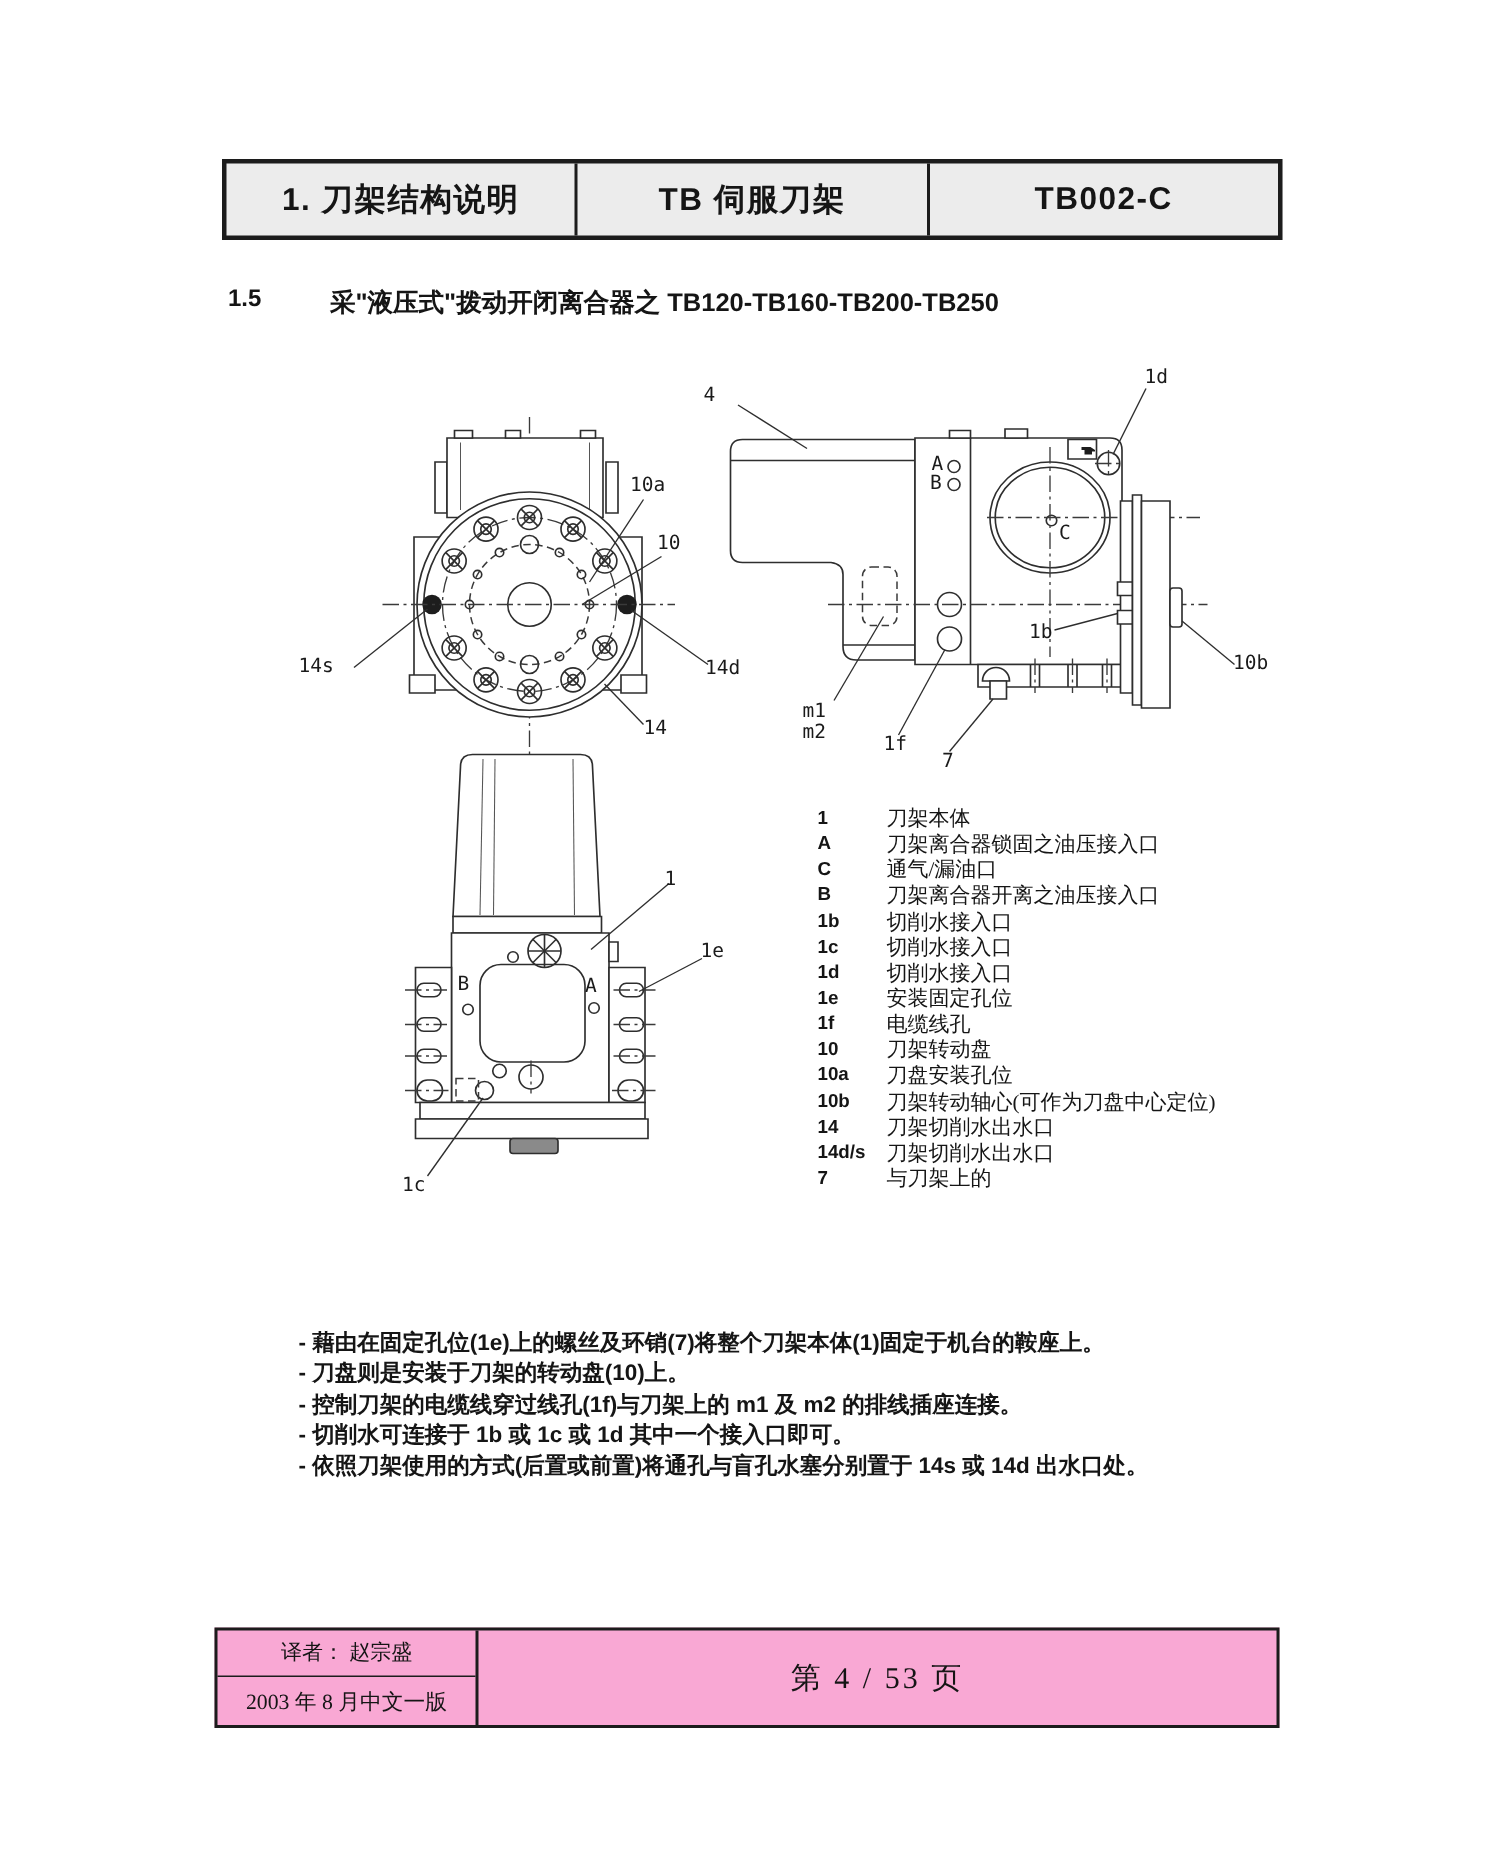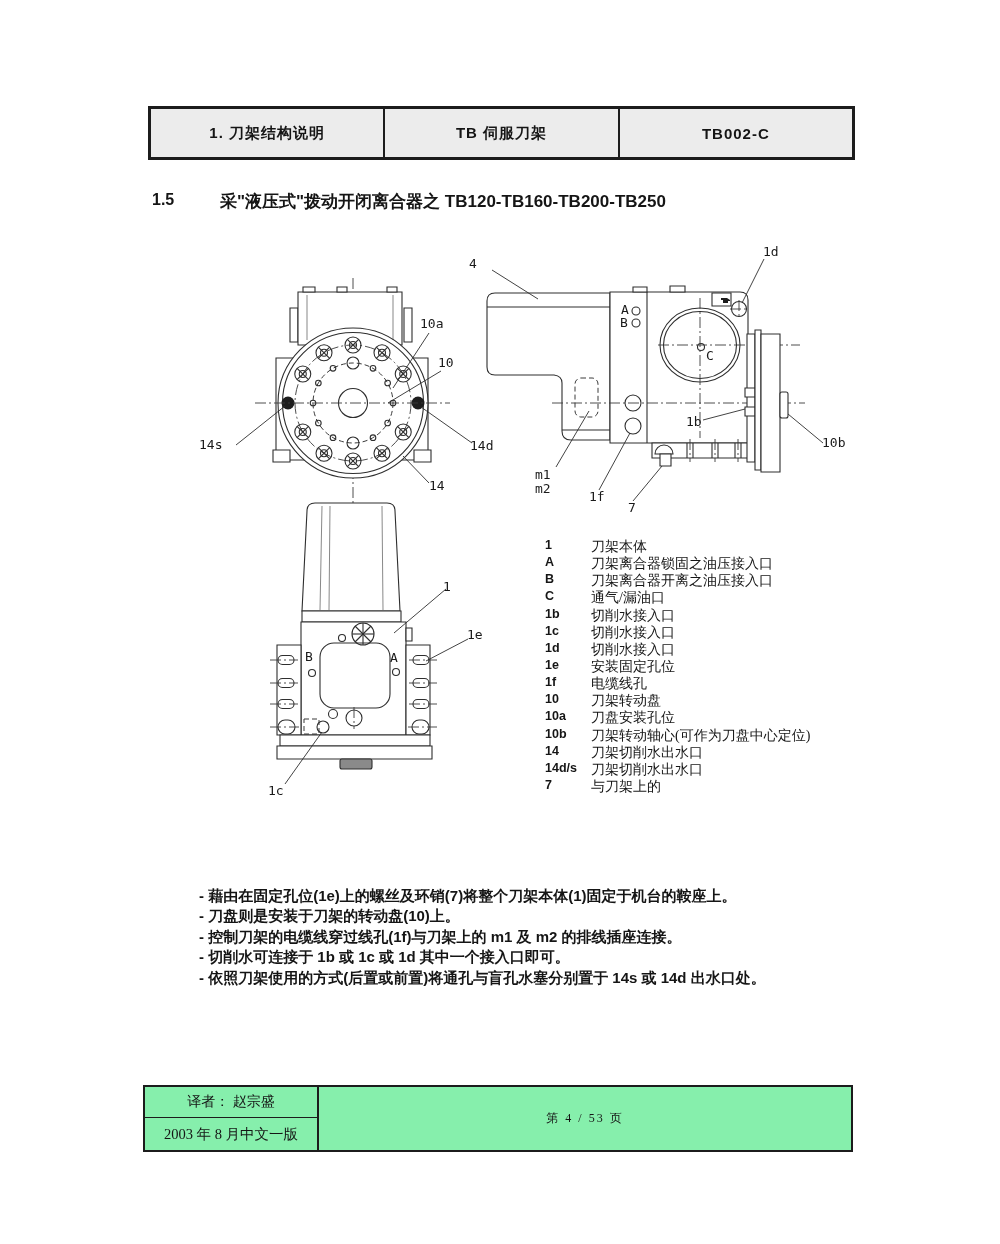--- a/index.html
+++ b/index.html
@@ -2,21 +2,21 @@
 <html><head>
 <meta charset="utf-8">
 <style>
   html,body{margin:0;padding:0;background:#9a9a9a;}
   .page{position:relative;width:1000px;height:1244px;background:#ffffff;margin:0 auto;
         font-family:"Liberation Serif",serif;color:#151515;overflow:hidden;}
   
   .hdr-table{position:absolute;left:148px;top:106px;width:707px;height:54px;
              display:flex;border:3px solid #1c1c1c;background:#ececec;box-sizing:border-box;}
   .hdr-cell{flex:1;display:flex;align-items:center;justify-content:center;
-            font-family:"Liberation Sans",sans-serif;font-weight:bold;font-size:15px;letter-spacing:1px;}
+            font-family:"Liberation Sans",sans-serif;font-weight:bold;font-size:21px;letter-spacing:1px;}
   .hdr-cell + .hdr-cell{border-left:2px solid #1c1c1c;}
   
   .section-heading{position:absolute;left:152px;top:190px;width:700px;
                    font-family:"Liberation Sans",sans-serif;font-weight:bold;font-size:17px;}
   .section-heading .num{position:absolute;left:0;top:1px;font-size:16px;}
   .section-heading .ttl{position:absolute;left:68px;top:0;white-space:nowrap;}
   
   svg.diagram{position:absolute;left:0;top:0;}
   svg.diagram *{vector-effect:non-scaling-stroke;}
   .st{stroke:#2e2e2e;stroke-width:1.1;fill:none;}
@@ -34,28 +34,28 @@
   .legend-row{height:17.15px;line-height:17.15px;white-space:nowrap;}
   .legend-key{display:inline-block;width:46px;font-family:"Liberation Sans",sans-serif;
               font-size:12.5px;font-weight:600;vertical-align:top;}
   .legend-desc{font-family:"Liberation Serif",serif;font-size:14px;}
   
   .notes{position:absolute;left:199px;top:886px;width:680px;
          font-family:"Liberation Sans",sans-serif;font-weight:bold;font-size:15px;}
   .note-line{line-height:20.4px;white-space:nowrap;}
   
   .ftr-table{position:absolute;left:143px;top:1085px;width:710px;height:67px;
-             border:2px solid #1c1c1c;box-sizing:border-box;display:flex;background:#86efac;}
+             border:2px solid #1c1c1c;box-sizing:border-box;display:flex;background:#f9a8d4;}
   .ftr-left{width:174px;border-right:2px solid #1c1c1c;display:flex;flex-direction:column;box-sizing:border-box;}
   .ftr-left .r1{height:31px;border-bottom:1.5px solid #1c1c1c;display:flex;align-items:center;
                 justify-content:center;font-size:14px;box-sizing:border-box;}
   .ftr-left .r2{flex:1;display:flex;align-items:center;justify-content:center;font-size:14.5px;white-space:nowrap;}
   .ftr-center{width:390px;border-right:2px solid #1c1c1c;box-sizing:border-box;}
   .ftr-right{flex:1;display:flex;align-items:center;justify-content:center;
-             font-size:12px;letter-spacing:2px;}
+             font-size:20px;letter-spacing:2px;}
 </style>
 </head>
 <body>
 
 <div class="page">
 
   <div class="hdr-table">
     <div class="hdr-cell">1. 刀架结构说明</div>
     <div class="hdr-cell">TB 伺服刀架</div>
     <div class="hdr-cell">TB002-C</div>
@@ -293,22 +293,22 @@
       <span class="dlabel" style="left: 443px; top: 580px;">1</span>
       <span class="dlabel" style="left: 467px; top: 628px;">1e</span>
       <span class="dlabel" style="left: 305px; top: 650px;">B</span>
       <span class="dlabel" style="left: 390px; top: 651px;">A</span>
       <span class="dlabel" style="left: 268px; top: 784px;">1c</span>
     </div>
 
   <div class="legend" id="legend">
       <div class="legend-row"><span class="legend-key">1</span><span class="legend-desc">刀架本体</span></div>
       <div class="legend-row"><span class="legend-key">A</span><span class="legend-desc">刀架离合器锁固之油压接入口</span></div>
+      <div class="legend-row"><span class="legend-key">C</span><span class="legend-desc">通气/漏油口</span></div>
       <div class="legend-row"><span class="legend-key">B</span><span class="legend-desc">刀架离合器开离之油压接入口</span></div>
-      <div class="legend-row"><span class="legend-key">C</span><span class="legend-desc">通气/漏油口</span></div>
       <div class="legend-row"><span class="legend-key">1b</span><span class="legend-desc">切削水接入口</span></div>
       <div class="legend-row"><span class="legend-key">1c</span><span class="legend-desc">切削水接入口</span></div>
       <div class="legend-row"><span class="legend-key">1d</span><span class="legend-desc">切削水接入口</span></div>
       <div class="legend-row"><span class="legend-key">1e</span><span class="legend-desc">安装固定孔位</span></div>
       <div class="legend-row"><span class="legend-key">1f</span><span class="legend-desc">电缆线孔</span></div>
       <div class="legend-row"><span class="legend-key">10</span><span class="legend-desc">刀架转动盘</span></div>
       <div class="legend-row"><span class="legend-key">10a</span><span class="legend-desc">刀盘安装孔位</span></div>
       <div class="legend-row"><span class="legend-key">10b</span><span class="legend-desc">刀架转动轴心(可作为刀盘中心定位)</span></div>
       <div class="legend-row"><span class="legend-key">14</span><span class="legend-desc">刀架切削水出水口</span></div>
       <div class="legend-row"><span class="legend-key">14d/s</span><span class="legend-desc">刀架切削水出水口</span></div>

